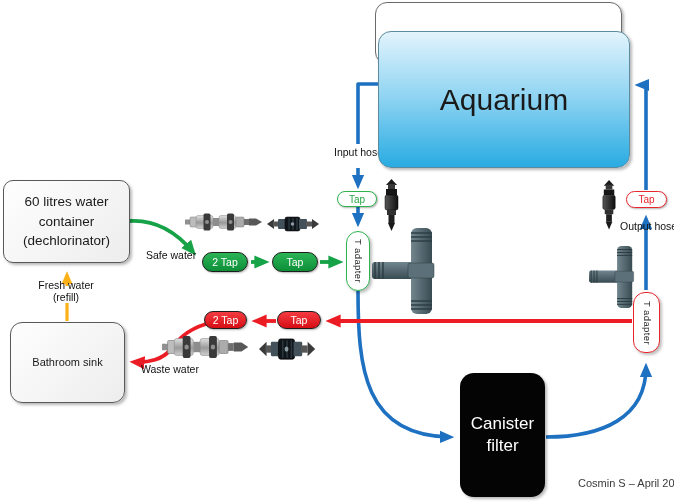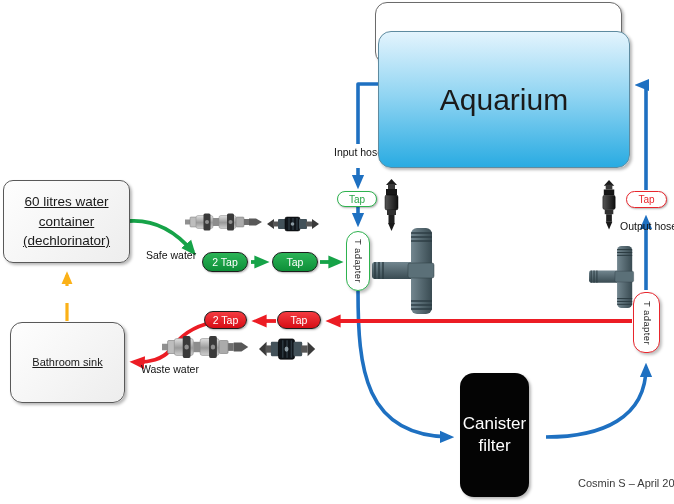--- a/index.html
+++ b/index.html
@@ -20,24 +20,24 @@
 
   .lbl{position:absolute;z-index:1;font-size:10.5px;white-space:nowrap;color:#111;}
   .box{position:absolute;z-index:2;box-sizing:border-box;display:flex;align-items:center;
        justify-content:center;text-align:center;}
   .shadow{box-shadow:2px 2px 3px rgba(0,0,0,.28);}
 
   .aq-back{left:375px;top:2px;width:247px;height:62px;background:#fff;border:1px solid #6b6b6b;border-radius:12px;}
   .aq{left:378px;top:31px;width:252px;height:137px;border:1px solid #5e8ba0;border-radius:13px;
       background:linear-gradient(to bottom,var(--aquarium-top,#e3f4fd) 0%,#8fd4f2 48%,var(--aquarium-bottom,#29abe2) 100%);
       font-size:30px;}
-  .wbox{background:linear-gradient(135deg,#fefefe 0%,#ededed 100%);border:1px solid #595959;text-decoration:underline;}
+  .wbox{background:linear-gradient(135deg,#fefefe 0%,#ededed 100%);border:1px solid #595959;}
   .container-box{left:3px;top:180px;width:127px;height:83px;border-radius:10px;font-size:13.5px;line-height:1.45;padding:0 4px;}
   .sink-box{left:10px;top:322px;width:115px;height:81px;border-radius:12px;font-size:11px;line-height:1.35;}
-  .canister-box{left:460px;top:373px;width:69px;height:124px;border-radius:14px;background:#040404;color:#fff;
+  .canister-box{left:460px;top:373px;width:85px;height:124px;border-radius:14px;background:#040404;color:#fff;
       font-size:17px;line-height:1.3;}
 
   .pill{position:absolute;z-index:3;box-sizing:border-box;display:flex;align-items:center;justify-content:center;
         font-weight:normal;box-shadow:1px 1px 2px rgba(0,0,0,.3);}
   .pill-green{background:linear-gradient(to bottom,#2cb457 0%,#0d8f38 100%);border:1.4px solid #1d1d1d;
         color:#fff;border-radius:10px;font-size:10.5px;}
   .pill-red{background:linear-gradient(to bottom,#f43b41 0%,#d60d15 100%);border:1.4px solid #1d1d1d;
         color:#fff;border-radius:9px;font-size:10.5px;}
   .pill-outline-g{background:#fff;border:1.4px solid #2eb34f;color:#27a546;border-radius:8px;font-size:10px;}
   .pill-outline-r{background:#fff;border:1.4px solid #e8262d;color:#e8262d;border-radius:9px;font-size:10px;}
@@ -183,20 +183,24 @@
     <use href="#sym-vconn" transform="translate(382,179)"></use>
     <use href="#sym-vconn" transform="translate(600,180) scale(0.95)"></use>
     <use href="#sym-tfit" transform="translate(372,228)"></use>
     <use href="#sym-tfit" transform="translate(589,246) scale(0.72)"></use>
   </svg>
 
   <div class="lbl l-input">Input hose</div>
   <div class="lbl l-output">Output hose</div>
   <div class="lbl l-safe">Safe water</div>
   <div class="lbl l-waste">Waste water</div>
+  <div class="lbl l-fresh">
+    <div>Fresh water</div>
+    <div>(refill)</div>
+  </div>
   <div class="lbl l-credit">Cosmin S – April 2016</div>
 
   <div class="box aq-back shadow"></div>
   <div class="box aq shadow">
     <span>Aquarium</span>
   </div>
   <div class="box wbox container-box shadow">
     <span>60 litres water container (dechlorinator)</span>
   </div>
   <div class="box wbox sink-box shadow">

